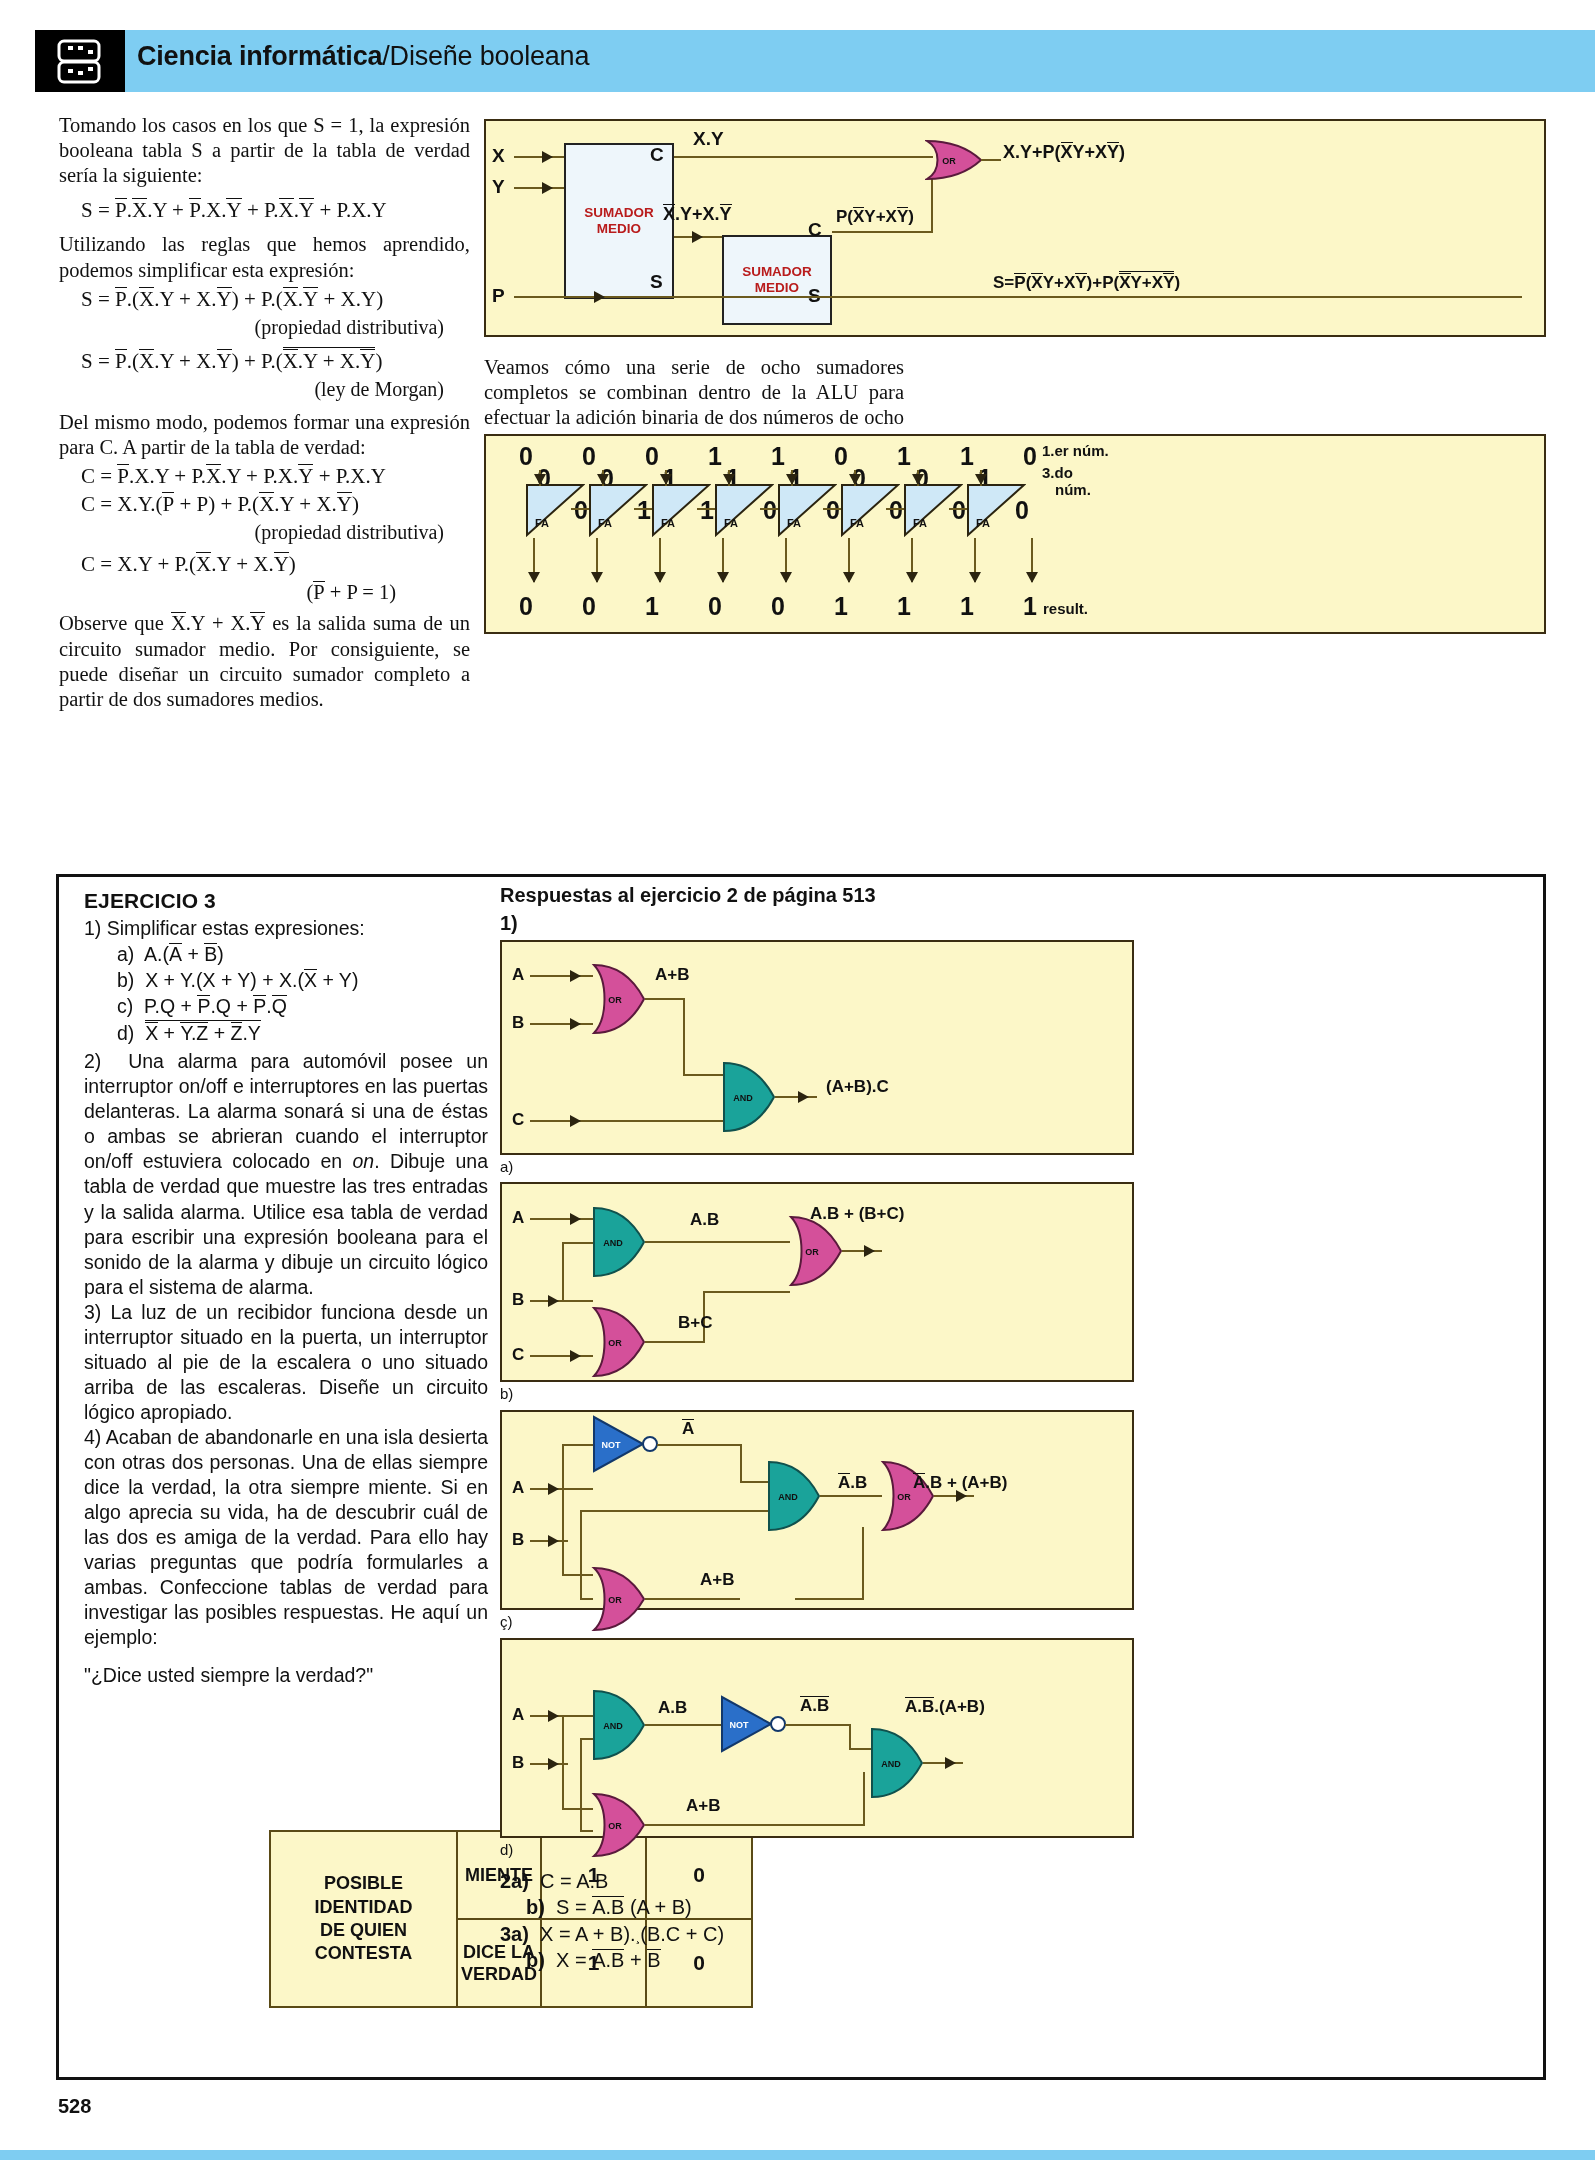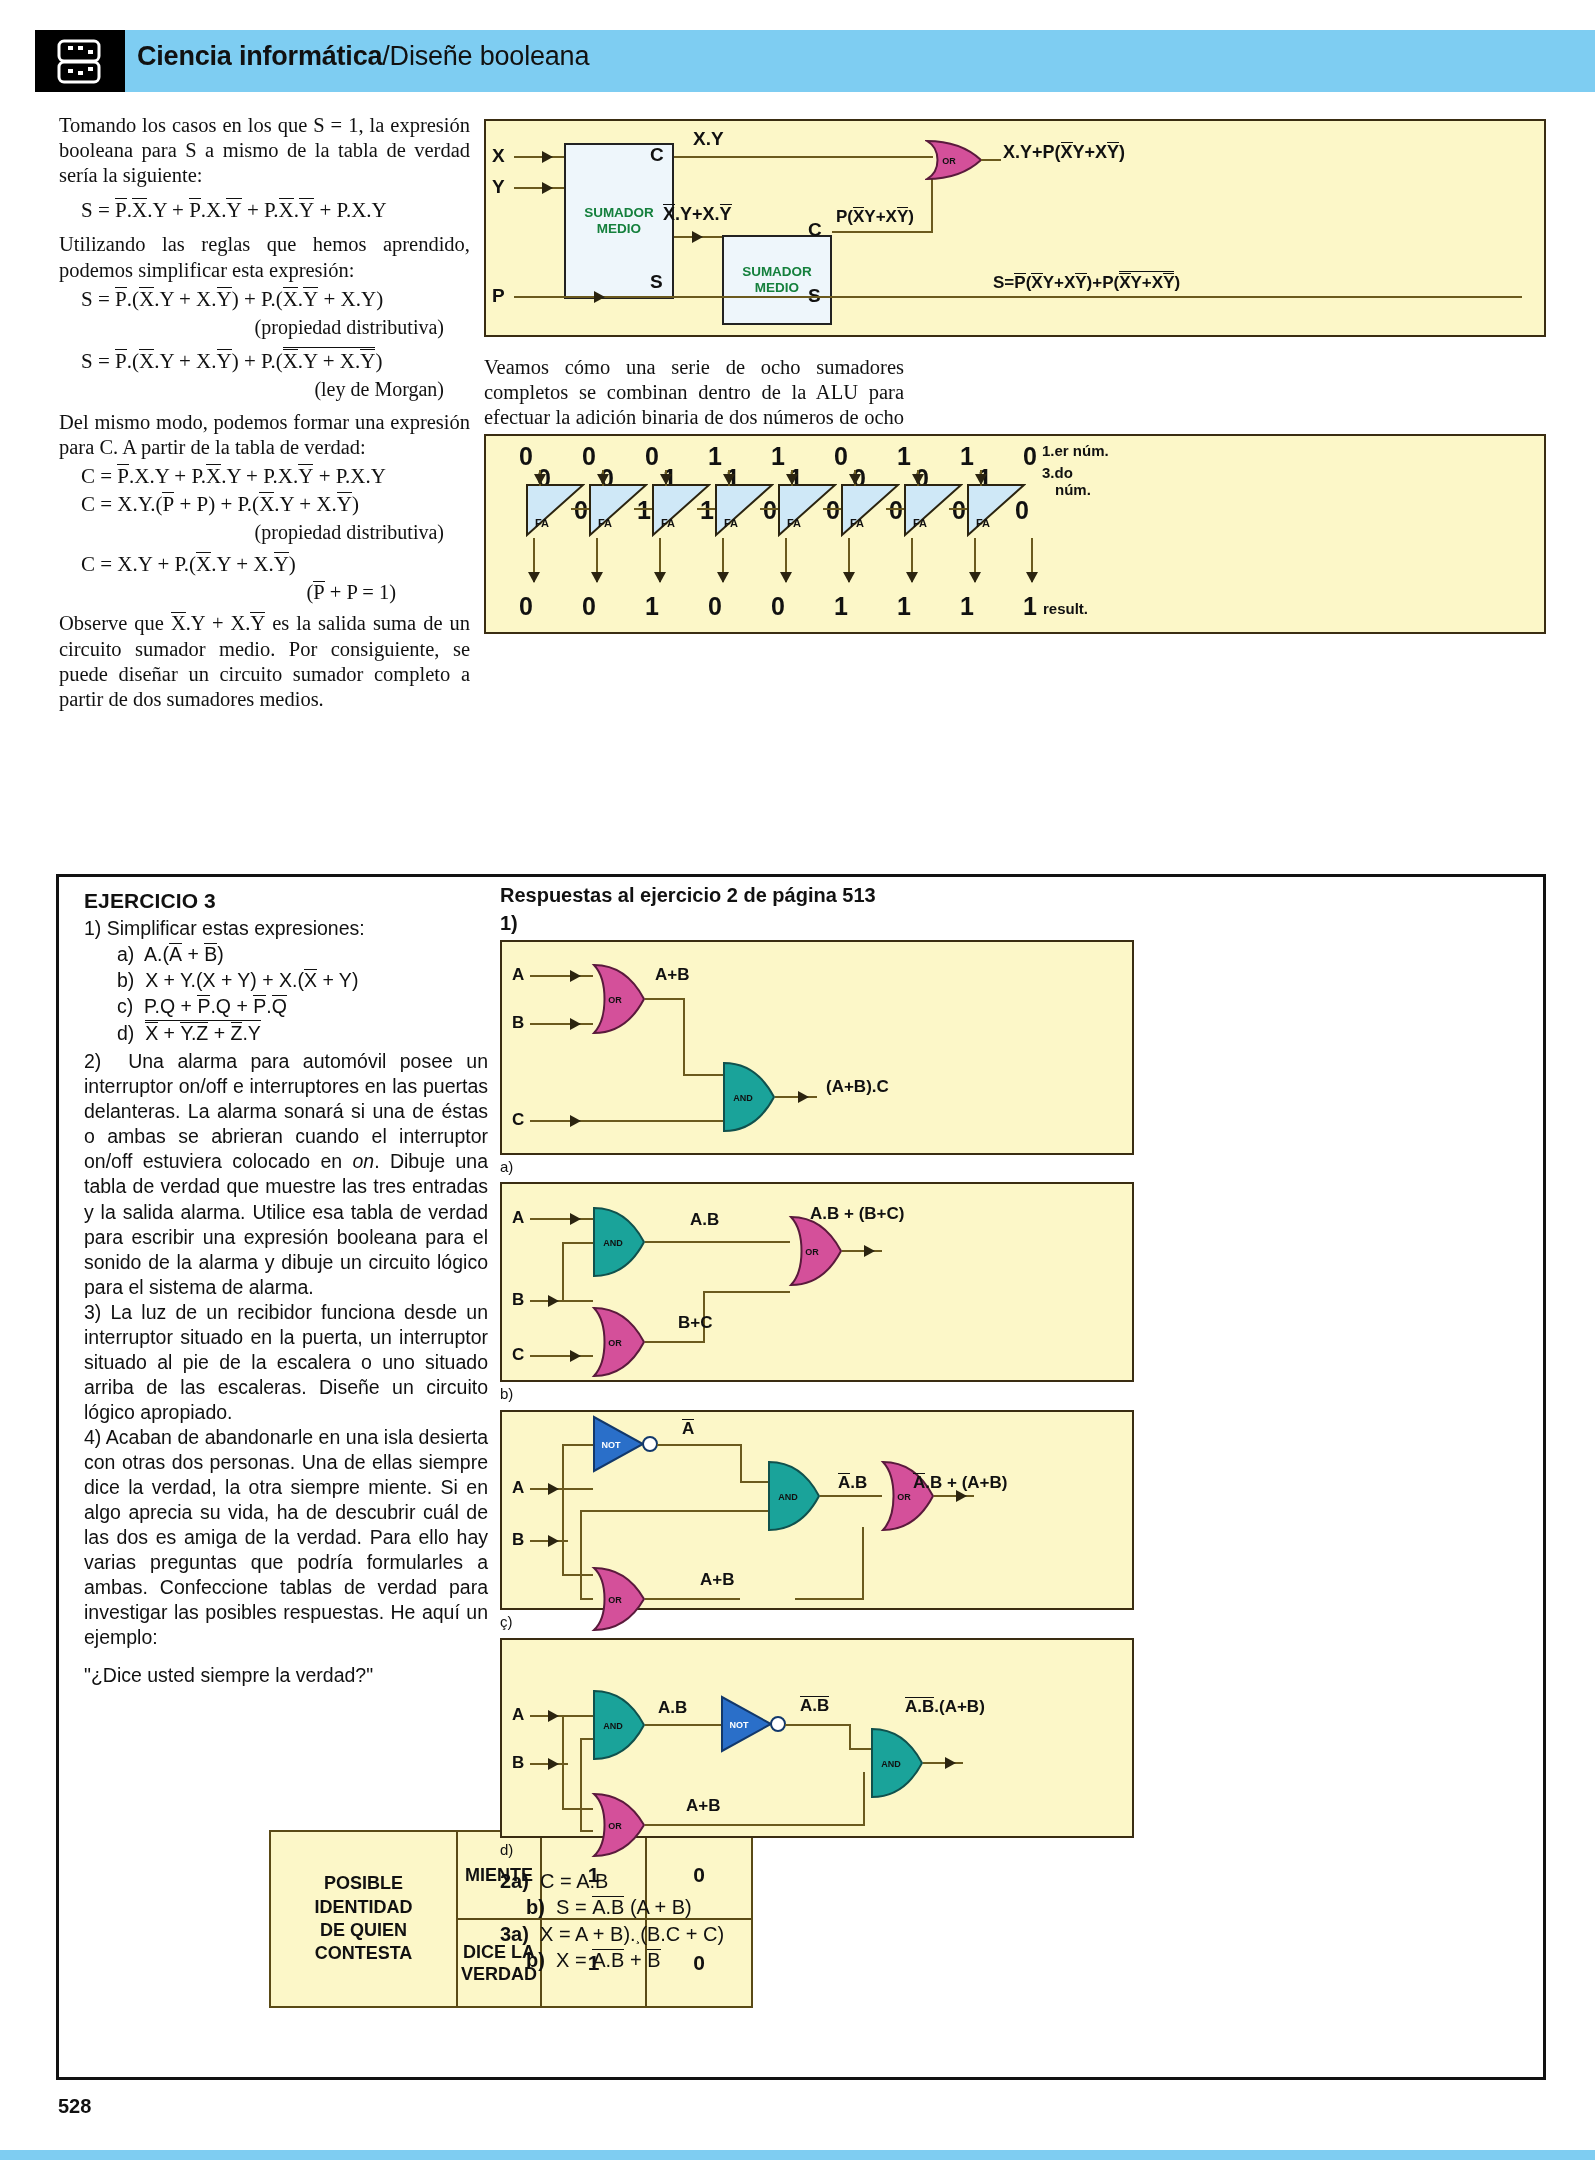--- a/index.html
+++ b/index.html
@@ -30,21 +30,21 @@
   .eq-note{text-align:right;margin:2px 0 8px 0;font-size:20px;padding-right:26px;}
   .eq-note2{text-align:right;margin:0 0 6px 0;font-size:20.5px;padding-right:74px;}
   .ov{display:inline-block;border-top:1.7px solid #111;line-height:1.05;}
   .ov2{display:inline-block;border-top:1.7px solid #111;line-height:1.05;padding-top:1px;}
 
   
   .panel{position:absolute;background:#fcf7c8;border:2px solid #3a2d12;box-sizing:border-box;}
   .dlabel{position:absolute;font-family:"Liberation Sans",sans-serif;font-weight:bold;color:#111;white-space:nowrap;}
   .wire{position:absolute;background:#6b5a1e;}
   .hbox{position:absolute;background:#eef6fb;border:2px solid #222;box-sizing:border-box;
-     font-family:"Liberation Sans",sans-serif;font-size:13.5px;font-weight:bold;color:#15803d;
+     font-family:"Liberation Sans",sans-serif;font-size:13.5px;font-weight:bold;color:#b91c1c;
      display:flex;align-items:center;justify-content:center;text-align:center;line-height:1.15;}
 
   
   .ah{position:absolute;width:0;height:0;border-top:6px solid transparent;border-bottom:6px solid transparent;border-left:11px solid #2b2410;}
   .ahd{position:absolute;width:0;height:0;border-left:6px solid transparent;border-right:6px solid transparent;border-top:11px solid #2b2410;}
 
   
   .exbox{position:absolute;left:56px;top:874px;width:1490px;height:1206px;background:#fff;border:3px solid #111;box-sizing:border-box;}
   .exleft{position:absolute;left:84px;top:888px;width:404px;font-family:"Liberation Sans",sans-serif;font-size:19.5px;line-height:1.285;color:#111;text-align:justify;}
   .ex-h{font-weight:bold;font-size:21px;letter-spacing:0.1px;margin:0 0 1px 0;}
@@ -87,21 +87,21 @@
       <rect x="12" y="31" width="5" height="4"></rect>
         <rect x="22" y="33" width="5" height="4"></rect>
         <rect x="32" y="29" width="5" height="4"></rect>
     </g>
   </svg>
   <div class="hdr-title">
     <b>Ciencia informática</b><span class="reg">/Diseñe booleana</span>
   </div>
 
   <div class="col-left">
-    <p class="p">Tomando los casos en los que S = 1, la expresión booleana para S a mismo de la tabla de verdad sería la siguiente:</p>
+    <p class="p">Tomando los casos en los que S = 1, la expresión booleana tabla S a partir de la tabla de verdad sería la siguiente:</p>
     <div class="eq">
       S = <span class="ov">P</span>.<span class="ov">X</span>.Y + <span class="ov">P</span>.X.<span class="ov">Y</span> + P.<span class="ov">X</span>.<span class="ov">Y</span> + P.X.Y
     </div>
     <p class="p">Utilizando las reglas que hemos aprendido, podemos simplificar esta expresión:</p>
     <div class="eq-tight">
       S = <span class="ov">P</span>.(<span class="ov">X</span>.Y + X.<span class="ov">Y</span>) + P.(<span class="ov">X</span>.<span class="ov">Y</span> + X.Y)
     </div>
     <div class="eq-note">(propiedad distributiva)</div>
     <div class="eq-tight">
       S = <span class="ov">P</span>.(<span class="ov">X</span>.Y + X.<span class="ov">Y</span>) + P.(<span class="ov2"><span class="ov">X</span>.Y + X.<span class="ov">Y</span></span>)

